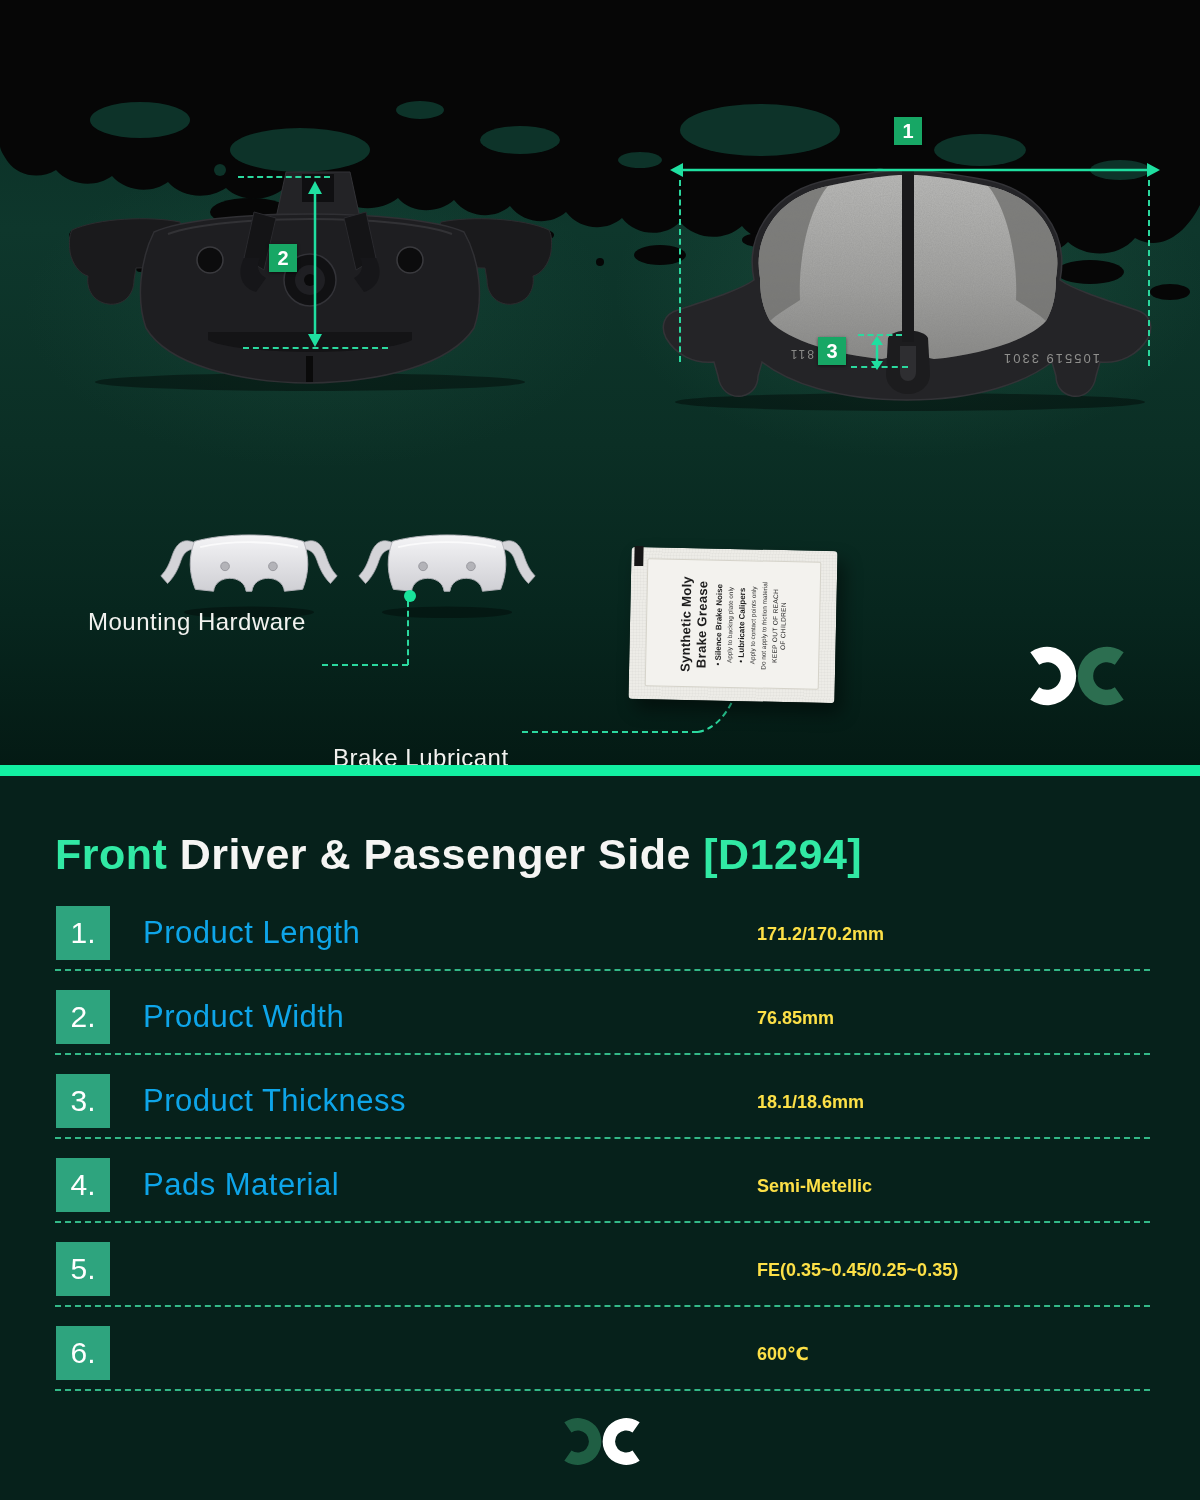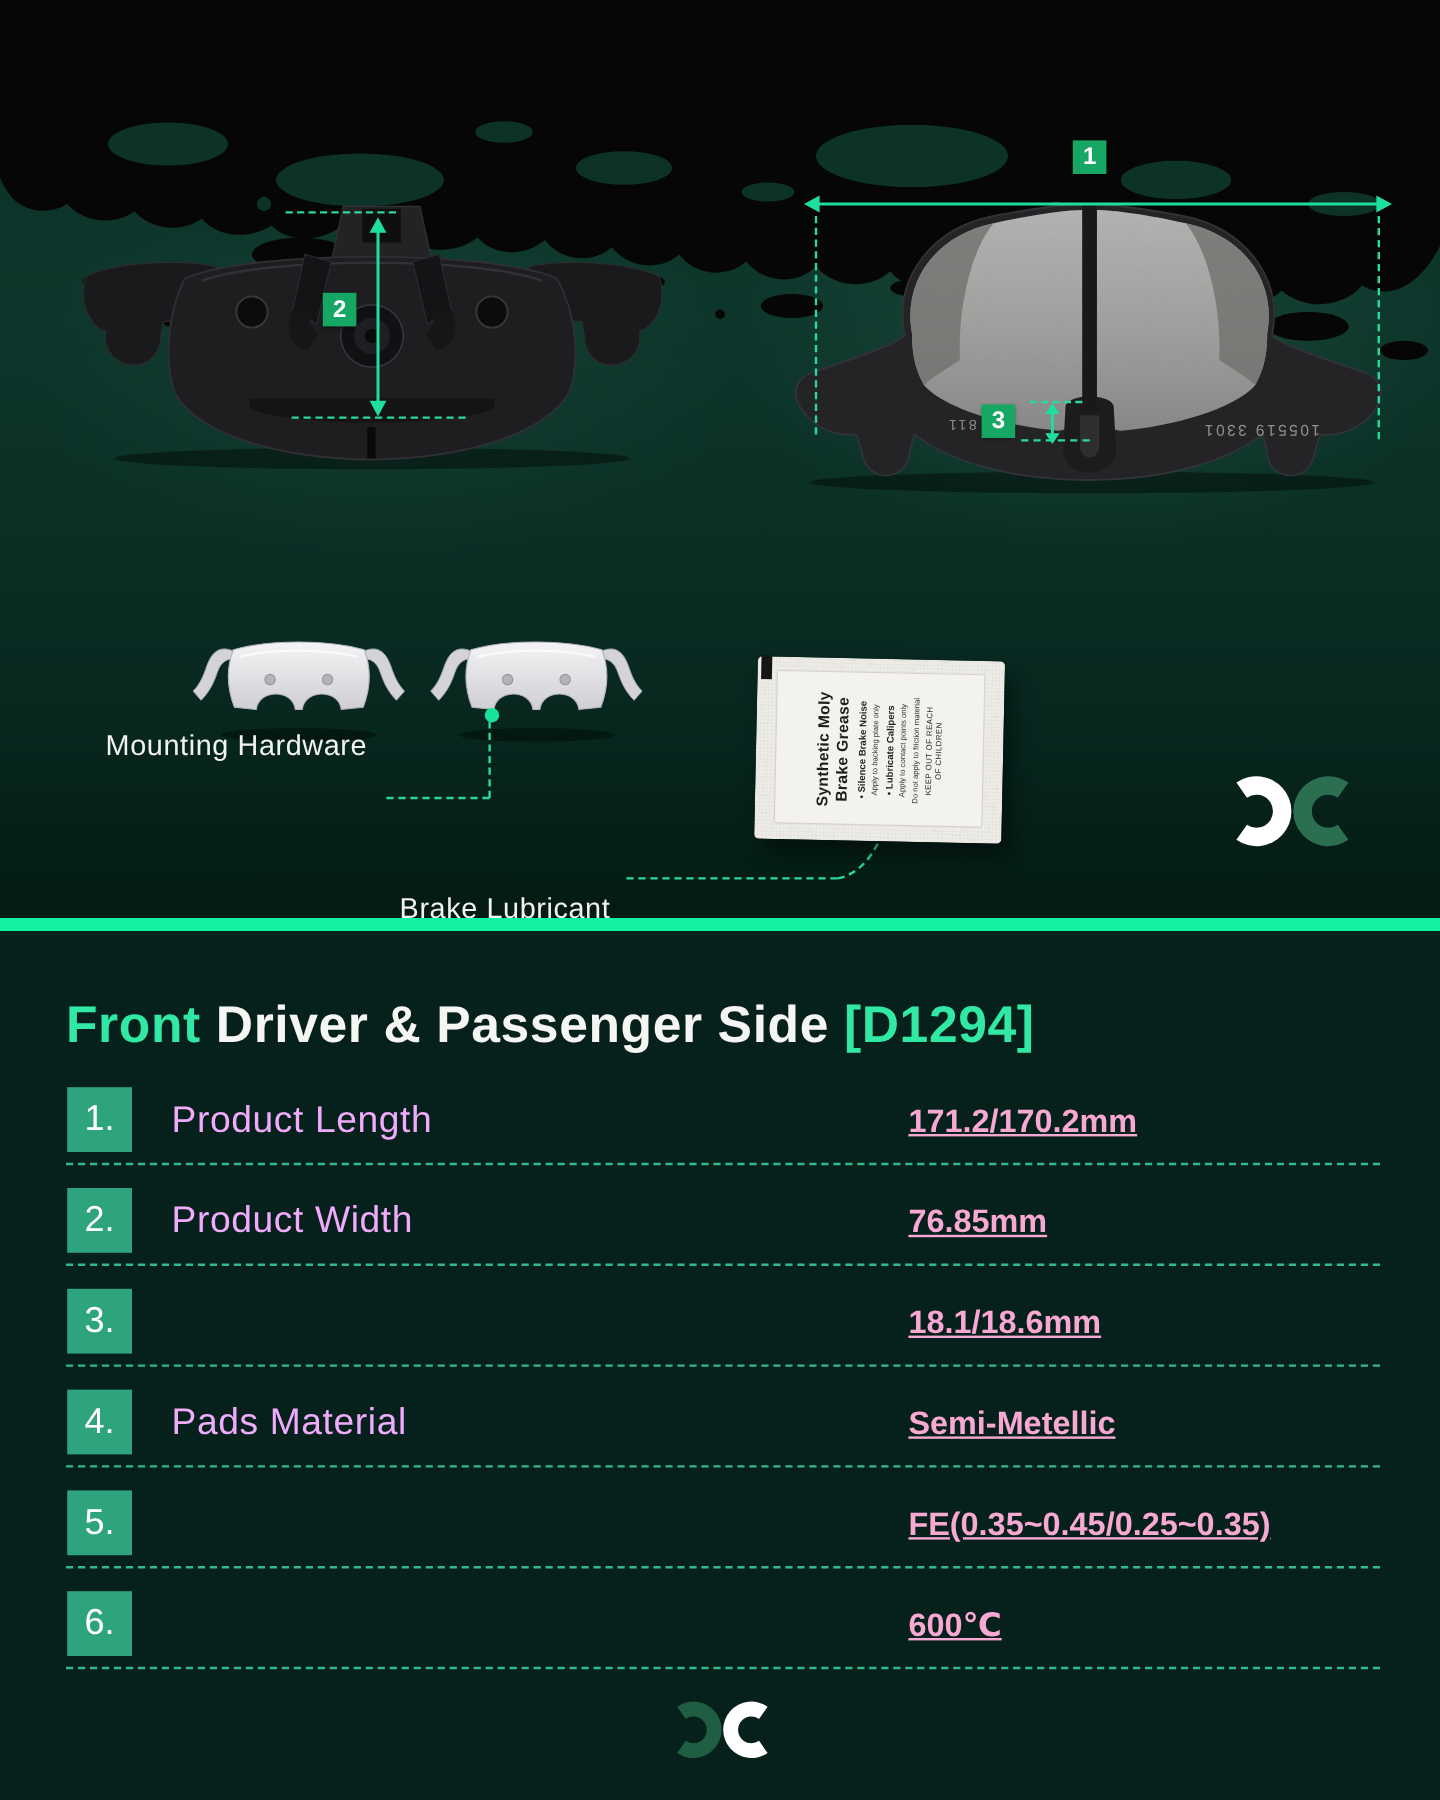--- a/index.html
+++ b/index.html
@@ -38,23 +38,23 @@
   
   .green-bar{position:absolute;left:0;top:765px;width:1200px;height:11px;background:#12f0a2;}
   .spec-section{position:absolute;left:0;top:776px;width:1200px;height:724px;background:#06211b;}
   .spec-title{position:absolute;left:55px;top:830px;font-size:43px;font-weight:800;
     letter-spacing:.5px;color:#f5f5f3;white-space:nowrap;}
   .spec-title .accent{color:#31e9a4;}
   .spec-row{position:absolute;left:0;width:1200px;height:84px;}
   .badge{position:absolute;left:56px;top:0;width:54px;height:54px;background:#2ea47e;
     color:#fff;font-size:30px;font-weight:400;display:flex;align-items:center;justify-content:center;}
   .row-label{position:absolute;left:143px;top:0;height:54px;line-height:54px;
-    color:#f0abfc;font-size:31px;font-weight:400;letter-spacing:.5px;white-space:nowrap;}
+    color:#0ea5e9;font-size:31px;font-weight:400;letter-spacing:.5px;white-space:nowrap;}
   .row-value{position:absolute;left:757px;top:0;height:54px;line-height:56px;
-    color:#f9a8d4;font-size:27px;font-weight:bold;white-space:nowrap;text-decoration:underline;}
+    color:#fde047;font-size:18px;font-weight:bold;white-space:nowrap;}
   .sep{position:absolute;left:55px;top:63px;width:1095px;border-top:2px dashed rgba(62,224,164,.8);}
   svg text{font-family:"Liberation Sans","DejaVu Sans",sans-serif;}
 </style>
 </head>
 <body>
 
 <div class="canvas">
 
   <div class="hero">
     <div class="glow right"></div>
@@ -301,20 +301,21 @@
       </div>
       <div class="row-label">Product Width</div>
       <div class="row-value">76.85mm</div>
       <div class="sep"></div>
     </div>
 
     <div class="spec-row" style="top: 1074px;">
       <div class="badge">
         <span>3.</span>
       </div>
+      <div class="row-label">Product Thickness</div>
       <div class="row-value">18.1/18.6mm</div>
       <div class="sep"></div>
     </div>
 
     <div class="spec-row" style="top: 1158px;">
       <div class="badge">
         <span>4.</span>
       </div>
       <div class="row-label">Pads Material</div>
       <div class="row-value">Semi-Metellic</div>

